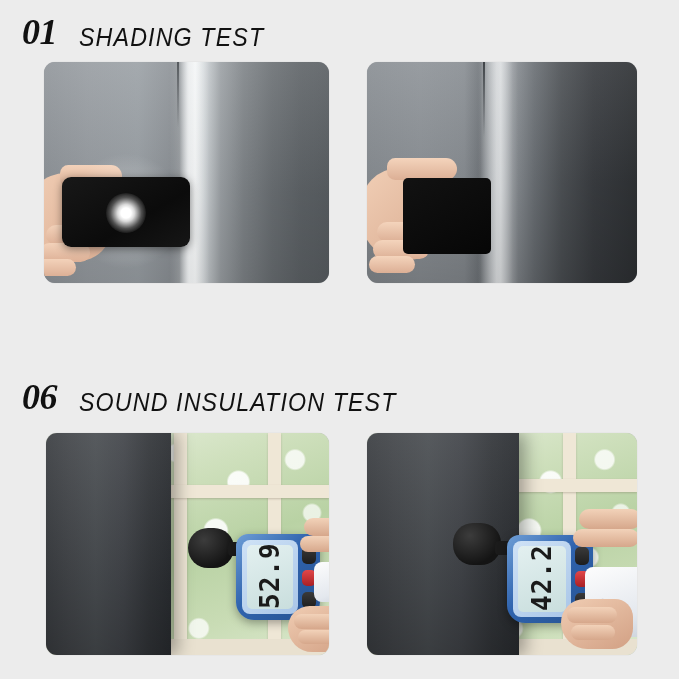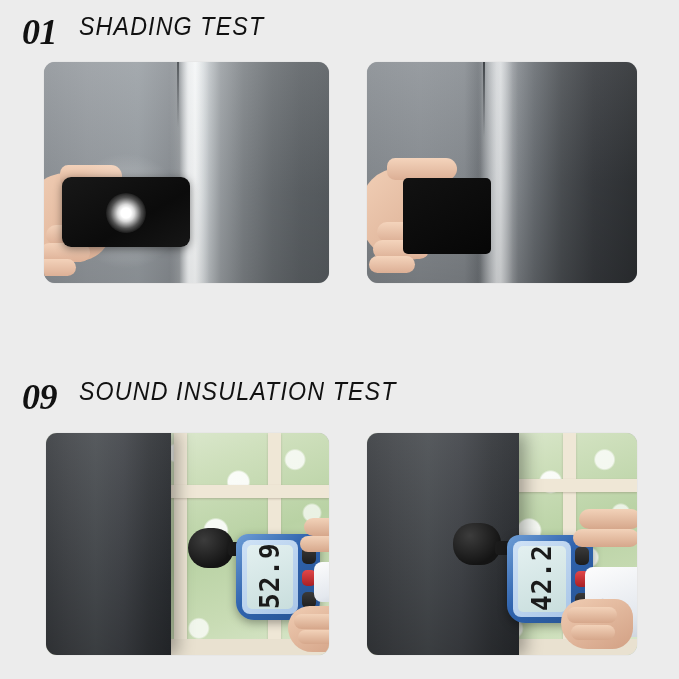--- a/index.html
+++ b/index.html
@@ -9,21 +9,21 @@
     font-family:"Liberation Sans", sans-serif;
     overflow:hidden;
     position:relative;
   }
   .page{position:relative;width:679px;height:679px;}
 
   
   .section-head{
     position:absolute;
     display:flex;
-    align-items:flex-start;
+    align-items:flex-end;
     white-space:nowrap;
   }
   .sec-num{
     font-family:"Liberation Serif", serif;
     font-style:italic;
     font-weight:700;
     font-size:36px;
     line-height:36px;
     color:#111;
     letter-spacing:-0.5px;
@@ -312,21 +312,21 @@
       <div class="fingB f1"></div>
       <div class="fingB f2"></div>
       <div class="fingB f3"></div>
       <div class="fingB f4"></div>
       <div class="phoneB"></div>
     </div>
   </div>
 
 
   <div class="section-head" style="left:22px;top:379px;">
-    <span class="sec-num">09</span>
+    <span class="sec-num">06</span>
     <span class="sec-title">SOUND INSULATION TEST</span>
   </div>
 
   <div class="panel" style="left:46px;top:433px;width:283px;height:222px;">
     <div class="scene">
       <div class="foliage"></div>
       <div class="mullion v" style="left:128px;"></div>
       <div class="mullion v" style="left:222px;"></div>
       <div class="mullion h" style="top:52px;"></div>
       <div class="sill"></div>

